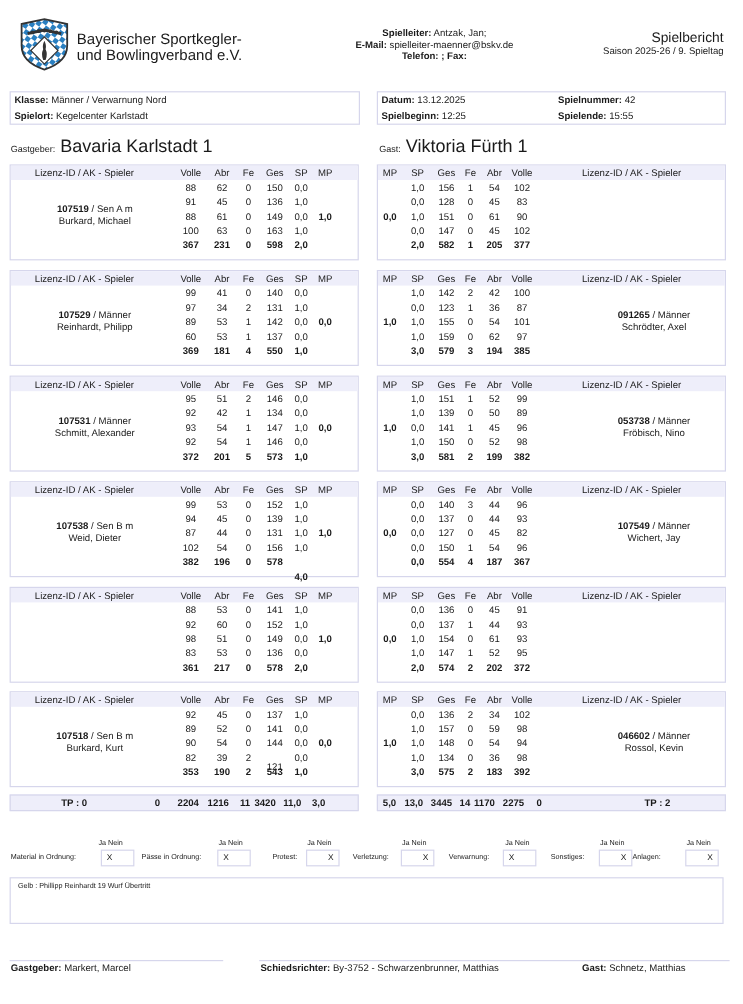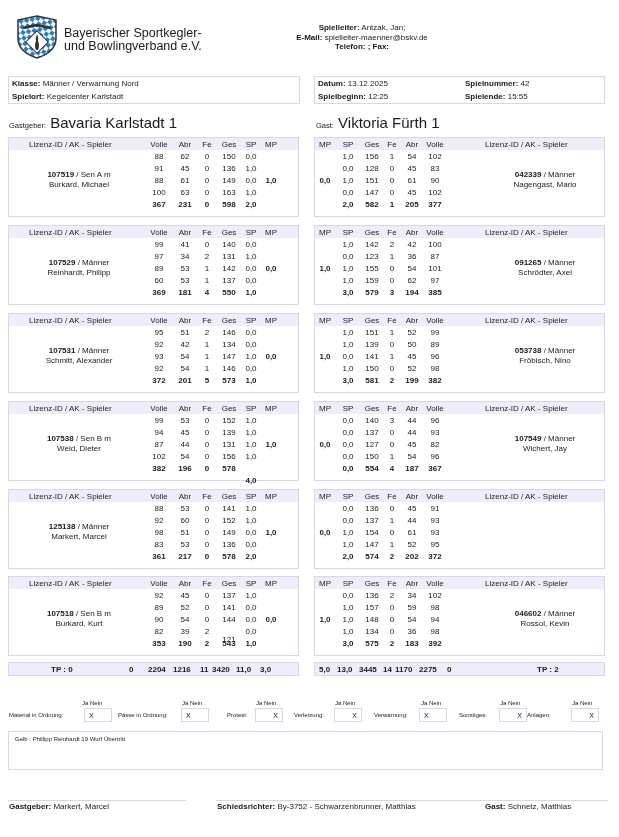--- a/index.html
+++ b/index.html
@@ -67,20 +67,24 @@
     <path d="M23 20 Q25 24 24 27 Q26 31 24 36 L22 36 Q20 31 22 27 Q21 24 23 20 Z" fill="#333"></path>
   </svg>
   <div class="org-name">
     <div>Bayerischer Sportkegler-</div>
     <div>und Bowlingverband e.V.</div>
   </div>
   <div class="contact">
     <div><b>Spielleiter:</b><span> Antzak, Jan;</span></div>
     <div><b>E-Mail:</b><span> spielleiter-maenner@bskv.de</span></div>
     <div><b>Telefon: ; Fax:</b></div>
+  </div>
+  <div class="report-title">
+    <div class="t">Spielbericht</div>
+    <div class="s">Saison 2025-26 / 9. Spieltag</div>
   </div>
 </div>
 
 <div class="infobox" style="left:8px;top:76px;width:292px;height:28px;">
   <div class="row" style="left:3px;top:2px;"><span class="lbl">Klasse:</span><span> Männer / Verwarnung Nord</span></div>
   <div class="row" style="left:3px;top:15px;"><span class="lbl">Spielort:</span><span> Kegelcenter Karlstadt</span></div>
 </div>
 
 <div class="infobox" style="left:314px;top:76px;width:291px;height:28px;">
   <div class="row" style="left:3px;top:2px;"><span class="lbl">Datum:</span><span> 13.12.2025</span></div>
@@ -167,24 +171,20 @@
       <div class="cell" style="left: 45px; top: 50px;">147</div>
       <div class="cell" style="left: 65px; top: 50px;">0</div>
       <div class="cell" style="left: 85px; top: 50px;">45</div>
       <div class="cell" style="left: 108px; top: 50px;">102</div>
       <div class="cell b" style="left: 21px; top: 62px;">2,0</div>
       <div class="cell b" style="left: 45px; top: 62px;">582</div>
       <div class="cell b" style="left: 65px; top: 62px;">1</div>
       <div class="cell b" style="left: 85px; top: 62px;">205</div>
       <div class="cell b" style="left: 108px; top: 62px;">377</div>
       <div class="cell b" style="left: -2px; top: 38px;">0,0</div>
-      <div class="player" style="left: 170px;">
-        <div><b>042339</b><span> / Männer</span></div>
-        <div>Nagengast, Mario</div>
-      </div>
     </div>
     <div class="block" style="left: 8px; top: 225px;">
       <div class="hdr">
         <span style="left: 20px;">Lizenz-ID / AK - Spieler</span>
         <span style="left: 138px; width: 24px; text-align: center;">Volle</span>
         <span style="left: 164px; width: 24px; text-align: center;">Abr</span>
         <span style="left: 186px; width: 24px; text-align: center;">Fe</span>
         <span style="left: 208px; width: 24px; text-align: center;">Ges</span>
         <span style="left: 230px; width: 24px; text-align: center;">SP</span>
         <span style="left: 250px; width: 24px; text-align: center;">MP</span>
@@ -454,24 +454,20 @@
       <div class="cell" style="left: 164px; top: 50px;">53</div>
       <div class="cell" style="left: 186px; top: 50px;">0</div>
       <div class="cell" style="left: 208px; top: 50px;">136</div>
       <div class="cell" style="left: 230px; top: 50px;">0,0</div>
       <div class="cell b" style="left: 138px; top: 62px;">361</div>
       <div class="cell b" style="left: 164px; top: 62px;">217</div>
       <div class="cell b" style="left: 186px; top: 62px;">0</div>
       <div class="cell b" style="left: 208px; top: 62px;">578</div>
       <div class="cell b" style="left: 230px; top: 62px;">2,0</div>
       <div class="cell b" style="left: 250px; top: 38px;">1,0</div>
-      <div class="player" style="left: 10px;">
-        <div><b>125138</b><span> / Männer</span></div>
-        <div>Markert, Marcel</div>
-      </div>
     </div>
     <div class="block" style="left: 314px; top: 489px;">
       <div class="hdr">
         <span style="left: 170px;">Lizenz-ID / AK - Spieler</span>
         <span style="left: -2px; width: 24px; text-align: center;">MP</span>
         <span style="left: 21px; width: 24px; text-align: center;">SP</span>
         <span style="left: 45px; width: 24px; text-align: center;">Ges</span>
         <span style="left: 65px; width: 24px; text-align: center;">Fe</span>
         <span style="left: 85px; width: 24px; text-align: center;">Abr</span>
         <span style="left: 108px; width: 24px; text-align: center;">Volle</span>

